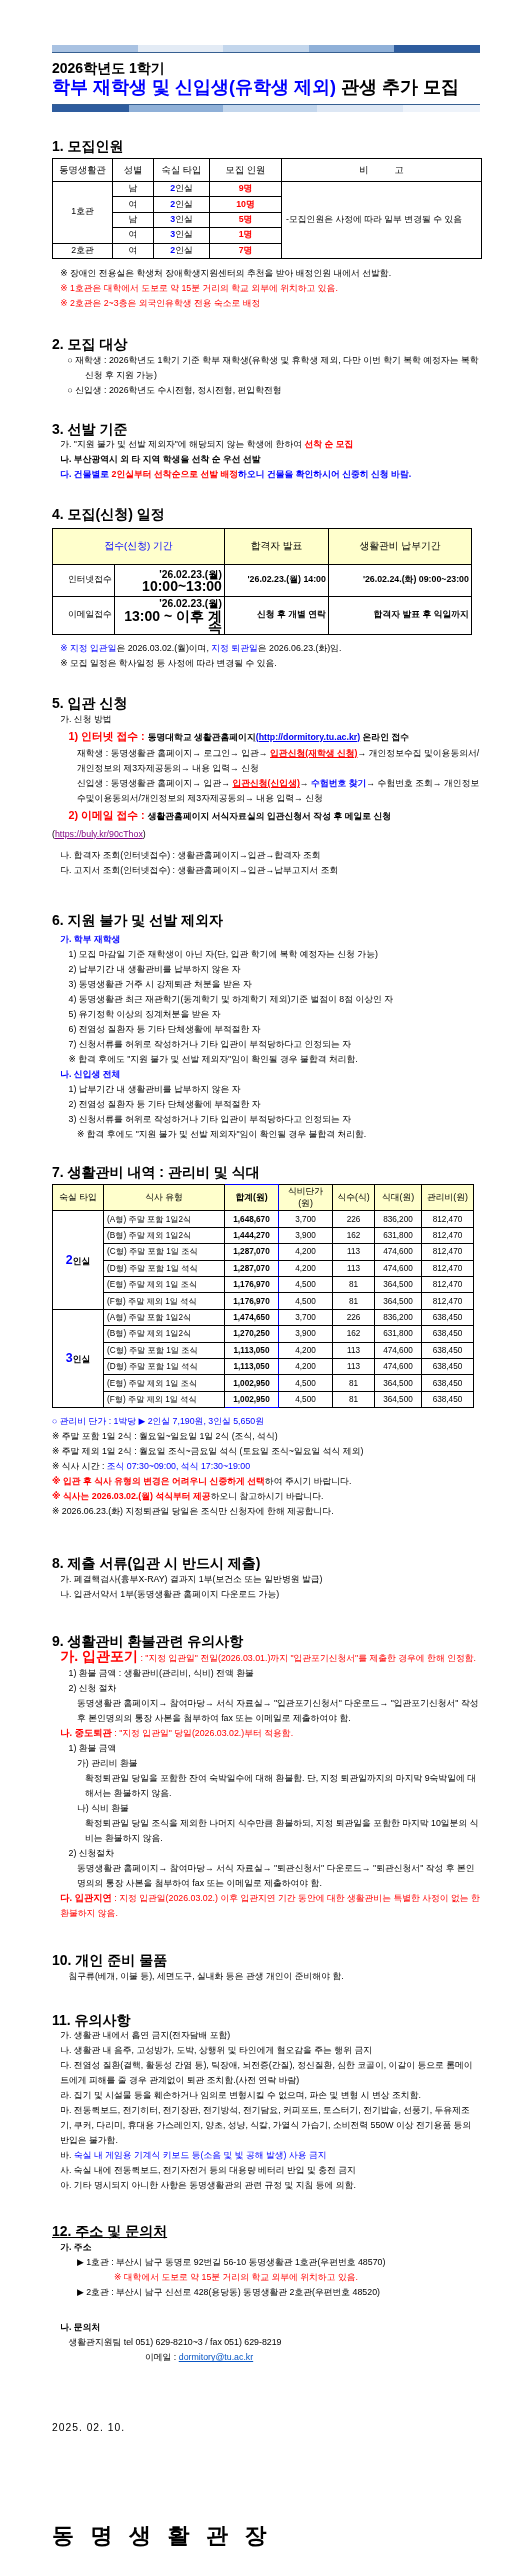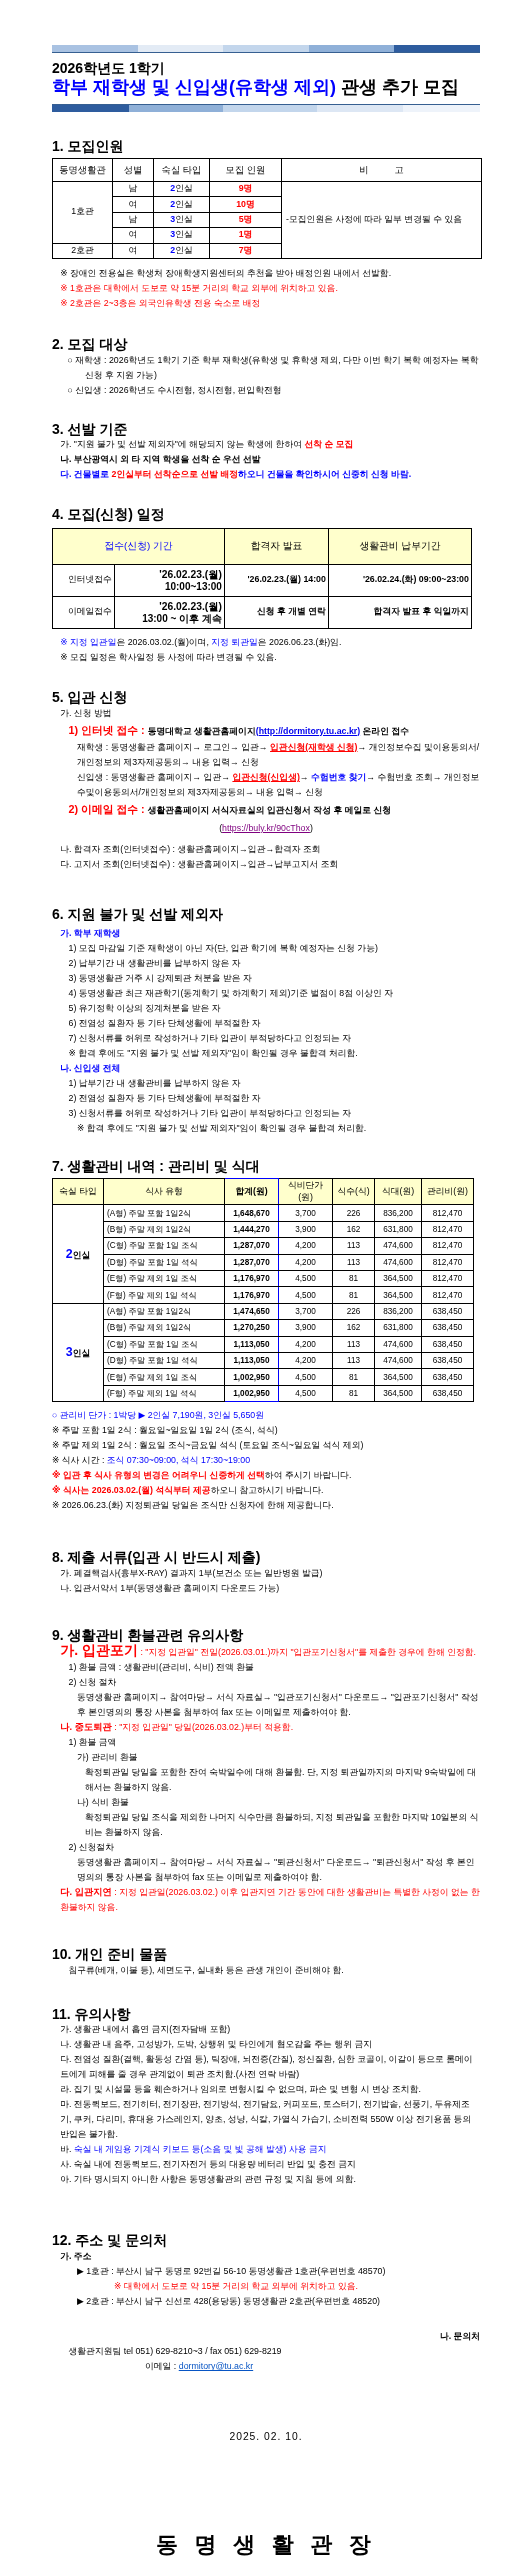--- a/index.html
+++ b/index.html
@@ -22,37 +22,37 @@
   .b{font-weight:bold;}
   .ul{text-decoration:underline;}
   .link-blue{color:#0000ee;}
   .link-purple{color:#7f007f;}
   .link-email{color:#0855c4;}
   .ind1{padding-left:8.2px;}
   .ind2{padding-left:16.5px;}
   .ind3{padding-left:25px;}
   .ind4{padding-left:33px;}
   .hang{padding-left:33px;text-indent:-17.5px;}
-  .center{text-align:center;}
+  .center{}
 
   
   table{border-collapse:collapse;table-layout:fixed;}
   th,td{border:0.5px solid #000;text-align:center;vertical-align:middle;padding:0.5px 2.1px;overflow:hidden;}
 
   .tbl1{width:428px;border:1px solid #000;margin-top:4.1px;font-size:8.8px;}
   .tbl1 th{height:20.6px;font-weight:normal;font-size:9.3px;}
   .tbl1 td{height:13.4px;}
   .tbl1 .bigo-cell{text-align:left;padding-left:4.1px;font-size:8.8px;}
   .pre{white-space:pre;}
 
   .tbl2{width:419px;border:1px solid #000;margin-top:5.2px;}
   .tbl2 th{height:34px;background:#ffffcc;font-size:9.8px;font-weight:normal;border-bottom:1.5px solid #000;}
   .tbl2 td{height:30px;font-size:8.8px;text-align:right;}
   .tbl2 .dcell .l1{font-size:10.3px;font-weight:bold;line-height:13.4px;display:block;}
-  .tbl2 .dcell .l2{font-size:10px;font-weight:bold;line-height:11.3px;display:block;}
+  .tbl2 .dcell .l2{font-size:14px;font-weight:bold;line-height:11.3px;display:block;}
 
   .tbl3{width:420px;border:1px solid #000;margin-top:4.1px;font-size:8.2px;}
   .tbl3 th{height:19.6px;background:#ffffcc;font-size:8.8px;font-weight:normal;border-bottom:1.5px solid #000;}
   .tbl3 td{height:14.4px;}
   .tbl3 .room{font-size:8.8px;font-weight:bold;}
   .tbl3 .room .num{color:#0000ff;font-size:12.4px;}
   .tbl3 .meal{text-align:left;padding-left:3.1px;}
   .tbl3 .col-total{border-left:1.5px solid #0000ff;border-right:1.5px solid #0000ff;font-weight:bold;}
   .tbl3 th.col-total{border-top:1.5px solid #0000ff;}
   .tbl3 tr.last .col-total{border-bottom:1.5px solid #0000ff;}
@@ -365,26 +365,26 @@
     <div class="h" style="margin-top:29px;">11. 유의사항</div>
     <div class="t ind1">가. 생활관 내에서 흡연 금지(전자담배 포함)</div>
     <div class="t ind1">나. 생활관 내 음주, 고성방가, 도박, 상행위 및 타인에게 혐오감을 주는 행위 금지</div>
     <div class="t ind1">다. 전염성 질환(결핵, 활동성 간염 등), 틱장애, 뇌전증(간질), 정신질환, 심한 코골이, 이갈이 등으로 롬메이트에게 피해를 줄 경우 관계없이 퇴관 조치함.(사전 연락 바람)</div>
     <div class="t ind1">라. 집기 및 시설물 등을 훼손하거나 임의로 변형시킬 수 없으며, 파손 및 변형 시 변상 조치함.</div>
     <div class="t ind1">마. 전동퀵보드, 전기히터, 전기장판, 전기방석, 전기담요, 커피포트, 토스터기, 전기밥솥, 선풍기, 두유제조기, 쿠커, 다리미, 휴대용 가스레인지, 양초, 성냥, 식칼, 가열식 가습기, 소비전력 550W 이상 전기용품 등의 반입은 불가함.</div>
     <div class="t ind1"><span>바. </span><span class="blue">숙실 내 게임용 기계식 키보드 등(소음 및 빛 공해 발생) 사용 금지</span></div>
     <div class="t ind1">사. 숙실 내에 전동퀵보드, 전기자전거 등의 대용량 베터리 반입 및 충전 금지</div>
     <div class="t ind1">아. 기타 명시되지 아니한 사항은 동명생활관의 관련 규정 및 지침 등에 의함.</div>
 
-    <div class="h" style="margin-top:46px;">12. 주소 및 문의처</div>
+    <div class="h" style="margin-top:31px;text-decoration:underline;">12. 주소 및 문의처</div>
     <div class="t ind1 b">가. 주소</div>
     <div class="t ind3">▶ 1호관 : 부산시 남구 동명로 92번길 56-10 동명생활관 1호관(우편번호 48570)</div>
     <div class="t red" style="padding-left:62px;">※ 대학에서 도보로 약 15분 거리의 학교 외부에 위치하고 있음.</div>
     <div class="t ind3">▶ 2호관 : 부산시 남구 신선로 428(용당동) 동명생활관 2호관(우편번호 48520)</div>
-    <div class="t ind1 b" style="margin-top:20.6px;text-align:right;">나. 문의처</div>
+    <div class="t ind1 b" style="margin-top:20.6px;">나. 문의처</div>
     <div class="t ind2">생활관지원팀 tel 051) 629-8210~3 / fax 051) 629-8219</div>
     <div class="t" style="padding-left:93px;"><span>이메일 : </span><a class="link-email ul">dormitory@tu.ac.kr</a></div>
 
     <div class="center datefoot" style="margin-top:57px;">2025. 02. 10.</div>
     <div class="center sig" style="margin-top:88px;">동 명 생 활 관 장</div>
 
   </div>
 </div>
 
 

